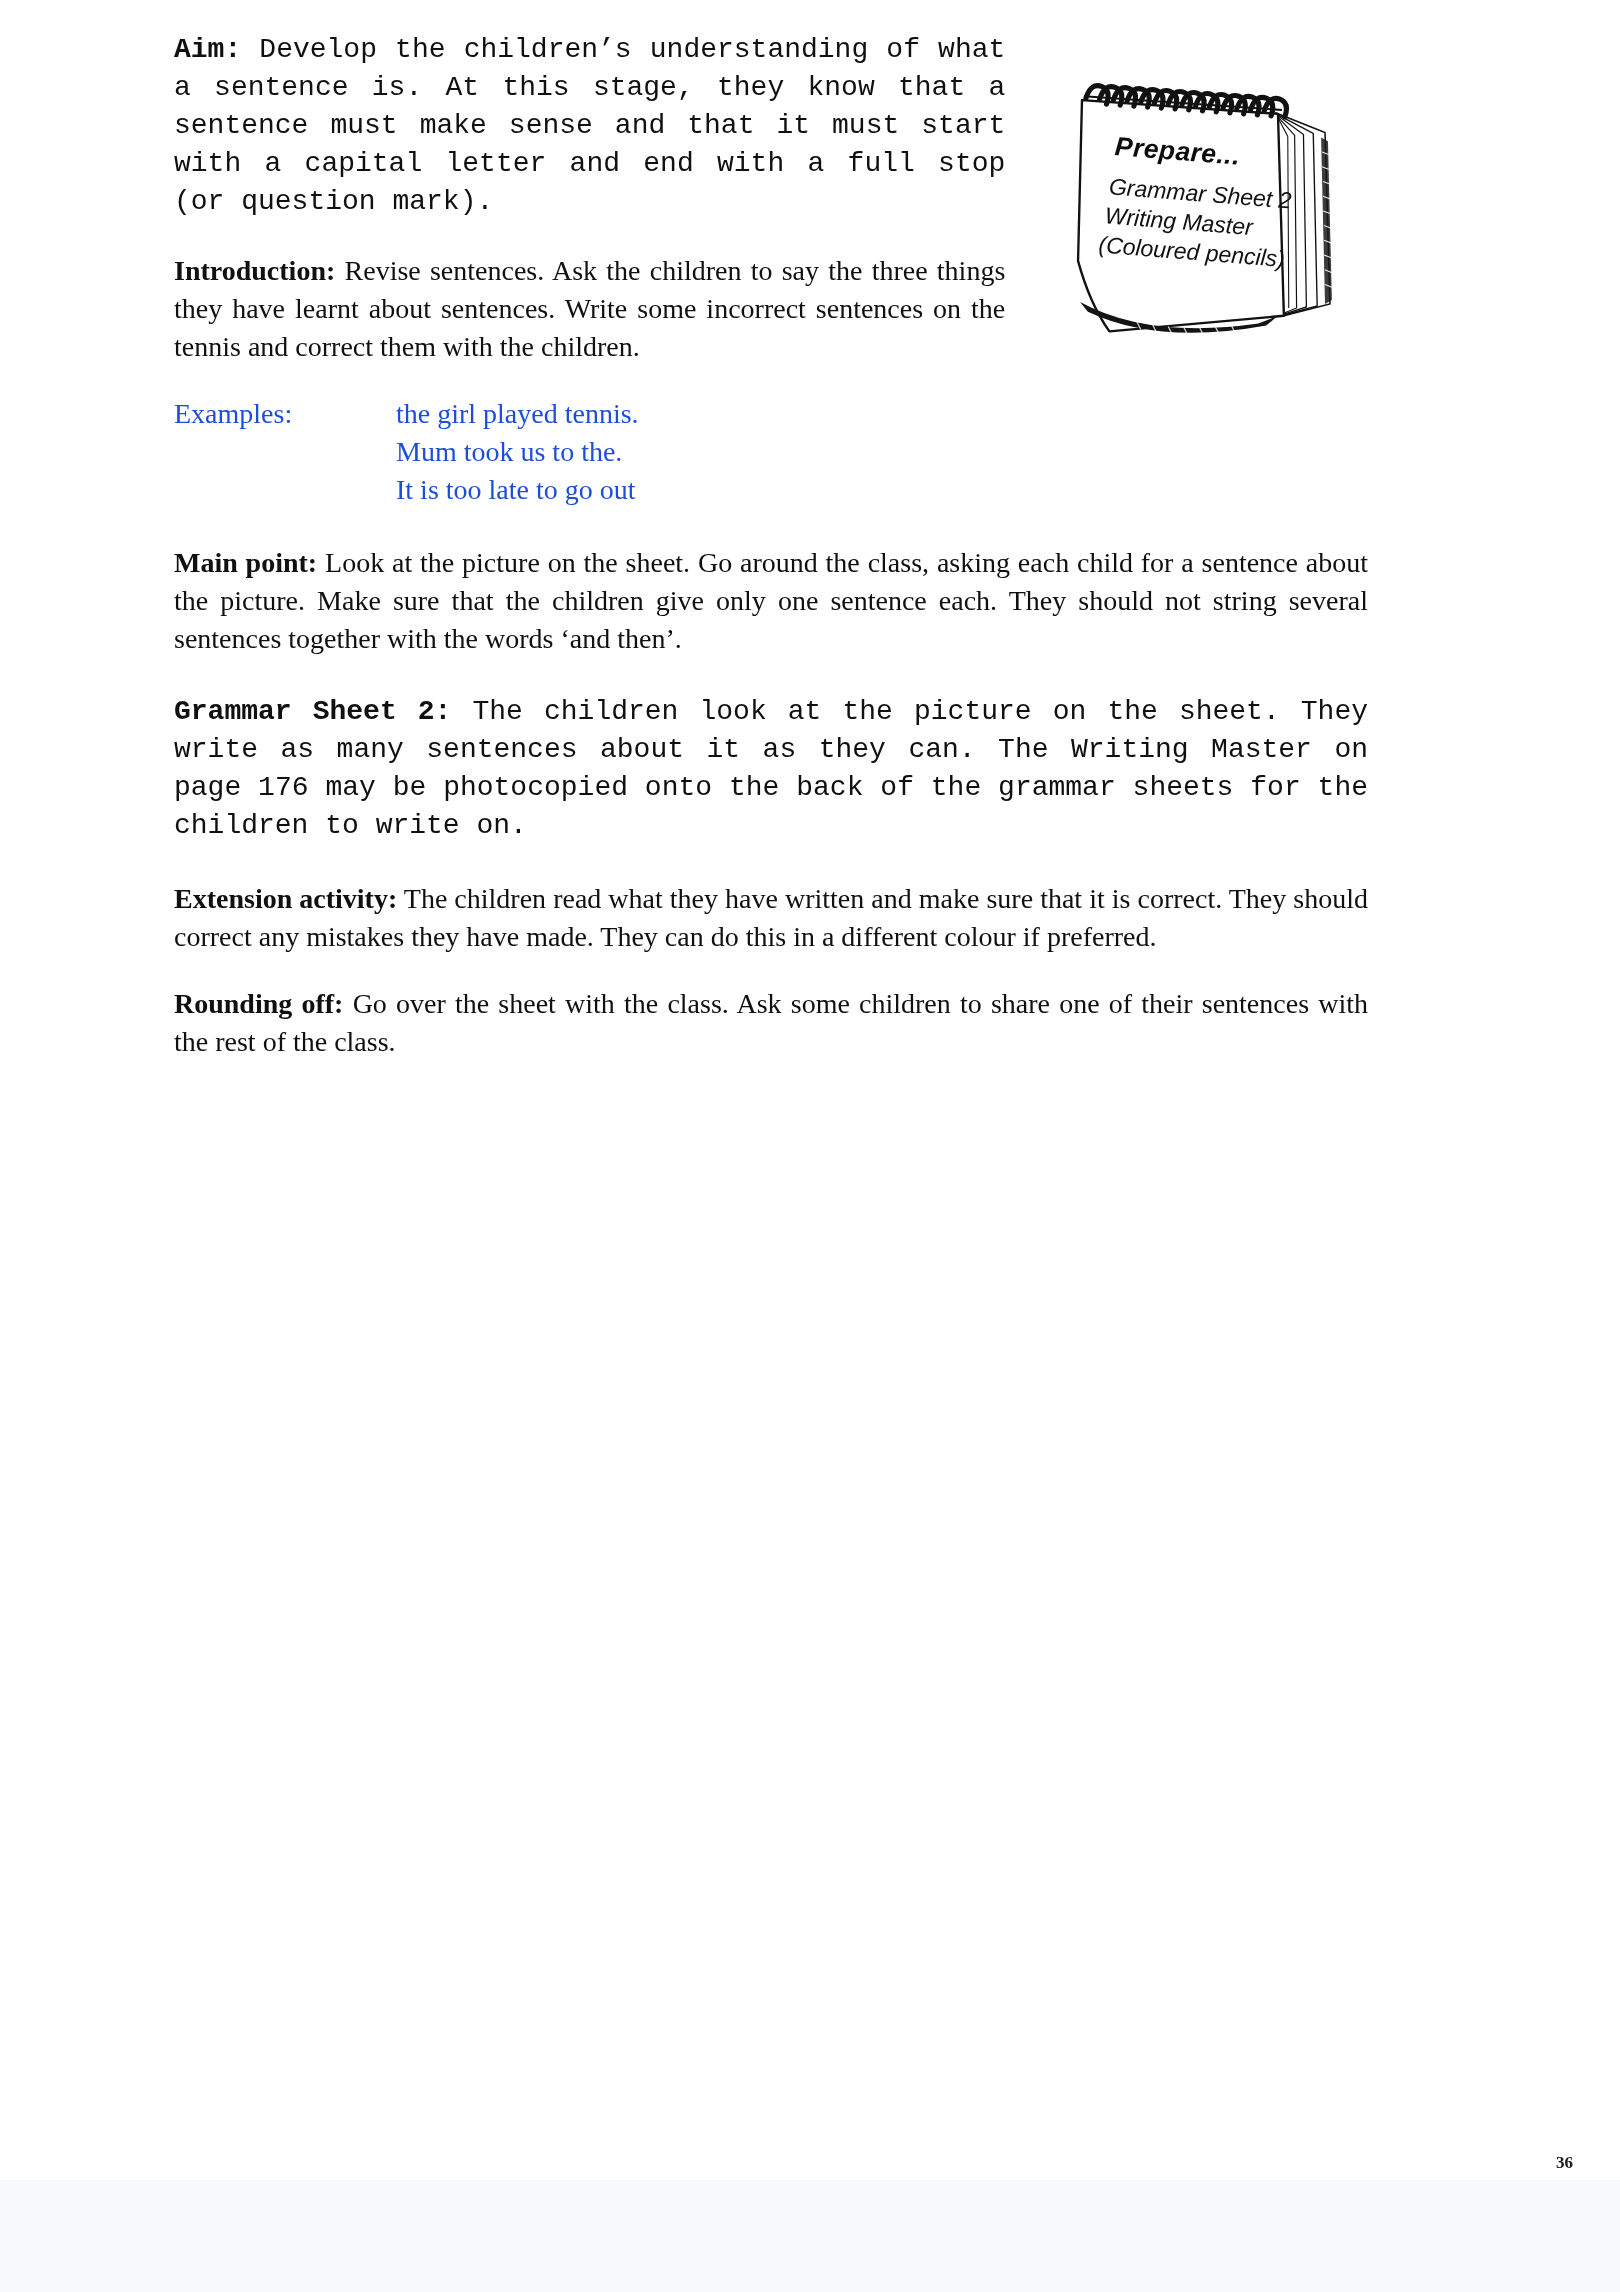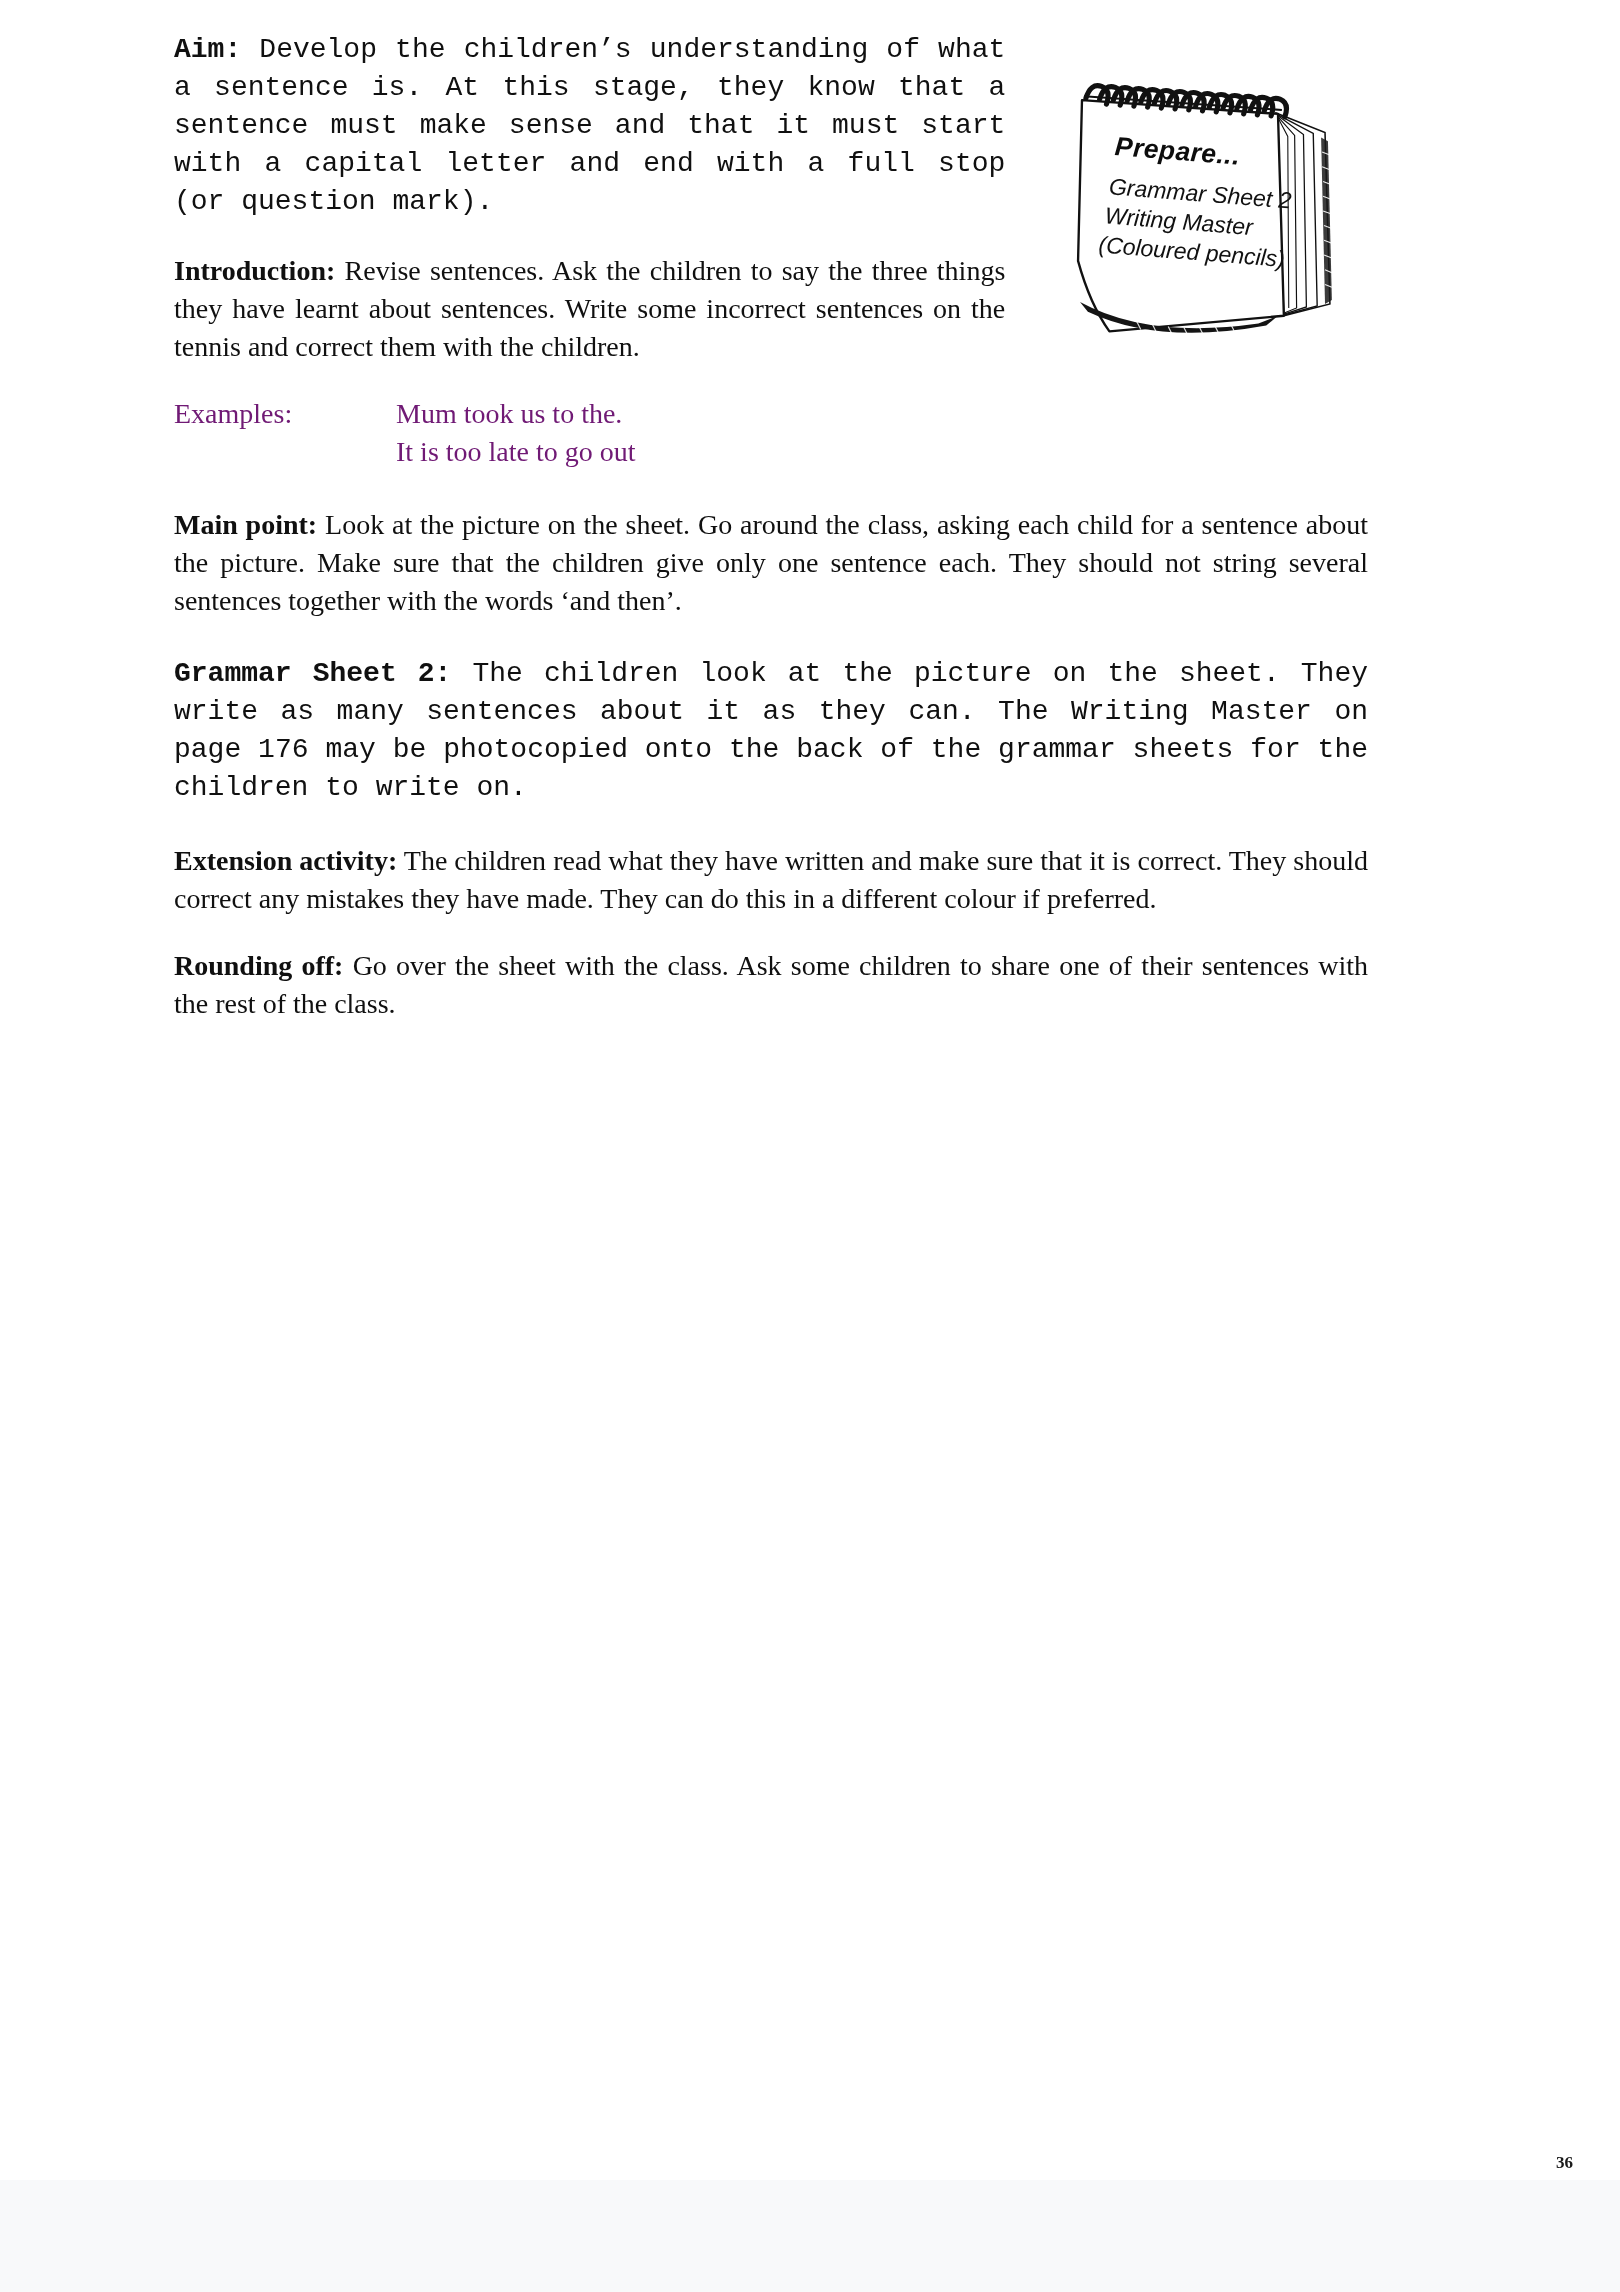--- a/index.html
+++ b/index.html
@@ -75,21 +75,21 @@
   .para-ext    { margin-top: 35px; }
   .para-round  { margin-top: 29px; }
 
   
   .examples {
     margin-top: 29px;
     display: flex;
     align-items: flex-start;
     font-size: 28px;
     line-height: 38px;
-    color: #701a75;
+    color: #1d4ed8;
   }
   .examples-label {
     width: 222px;
     flex: 0 0 222px;
   }
   .examples-list { flex: 1 1 auto; }
   .examples-list .ex-line { display: block; }
 
   
   .page-number {
@@ -176,20 +176,21 @@
     </div>
 
 
     <p class="para para-aim"><span class="lead">Aim:</span><span> Develop the children’s understanding of what a sentence is. At this stage, they know that a sentence must make sense and that it must start with a capital letter and end with a full stop (or question mark).</span></p>
 
     <p class="para para-intro"><span class="lead">Introduction:</span><span> Revise sentences. Ask the children to say the three things they have learnt about sentences. Write some incorrect sentences on the tennis and correct them with the children.</span></p>
 
     <div class="examples">
       <div class="examples-label">Examples:</div>
       <div class="examples-list">
+        <span class="ex-line">the girl played tennis.</span>
         <span class="ex-line">Mum took us to the.</span>
         <span class="ex-line">It is too late to go out</span>
       </div>
     </div>
 
     <p class="para para-main"><span class="lead">Main point:</span><span> Look at the picture on the sheet. Go around the class, asking each child for a sentence about the picture. Make sure that the children give only one sentence each. They should not string several sentences together with the words ‘and then’.</span></p>
 
     <p class="para para-sheet"><span class="lead">Grammar Sheet 2:</span><span> The children look at the picture on the sheet. They write as many sentences about it as they can. The Writing Master on page 176 may be photocopied onto the back of the grammar sheets for the children to write on.</span></p>
 
     <p class="para para-ext"><span class="lead">Extension activity:</span><span> The children read what they have written and make sure that it is correct. They should correct any mistakes they have made. They can do this in a different colour if preferred.</span></p>

